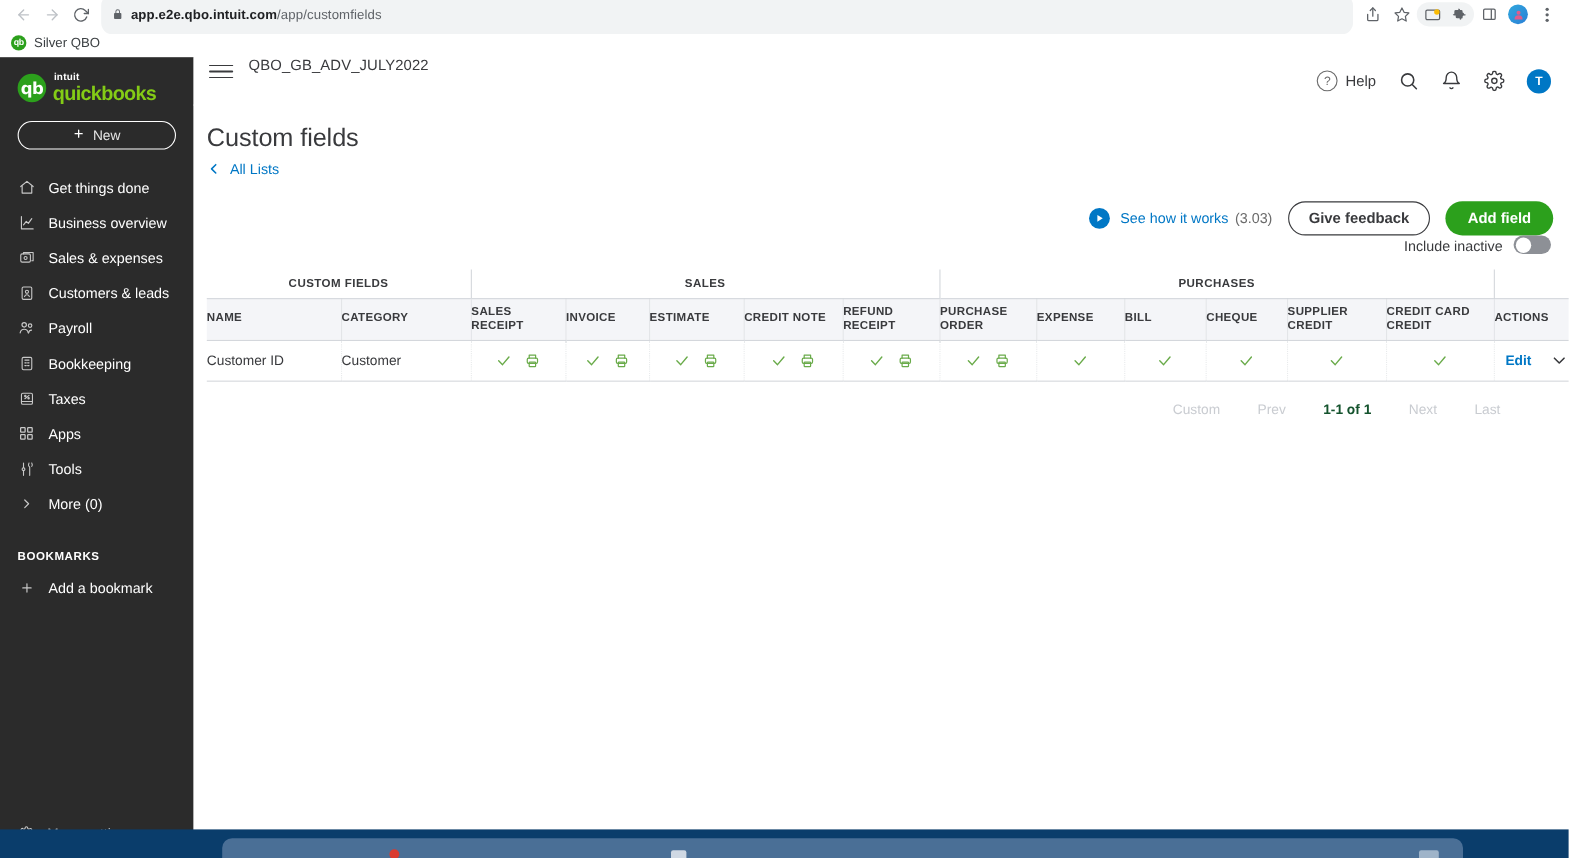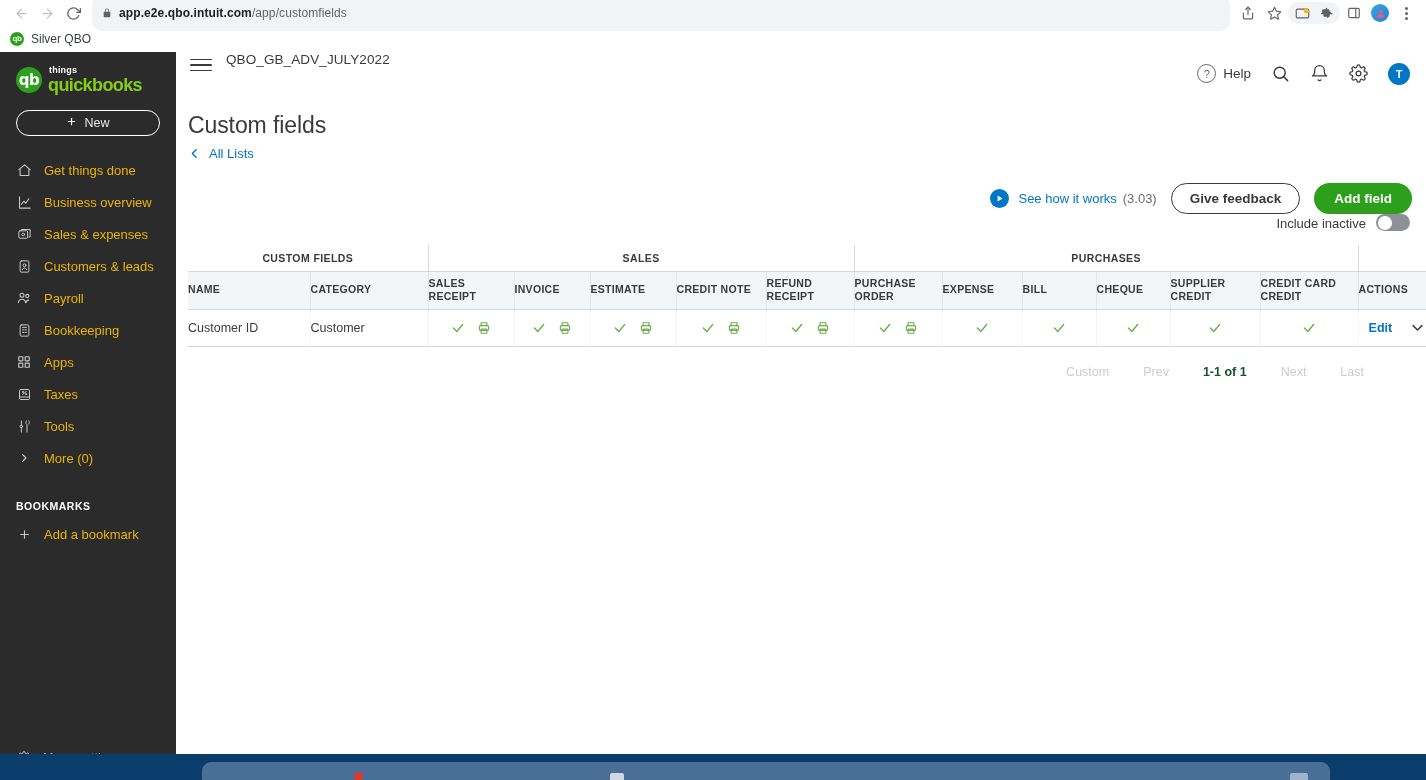--- a/index.html
+++ b/index.html
@@ -125,21 +125,21 @@
     display: flex; align-items: center; justify-content: center;
     gap: 7px;
     cursor: pointer;
     background: transparent;
   }
   .nav-list { margin-top: 18px; }
   .nav-item {
     display: flex; align-items: center;
     height: 32px;
     padding-left: 16px; gap: 12px;
-    color: #eab308; font-size: 13px;
+    color: #ffffff; font-size: 13px;
     cursor: pointer;
   }
   .nav-ico {
     width: 16px; height: 16px; flex: none;
     display: flex; align-items: center; justify-content: center;
     color: #c8c8c8;
   }
   .nav-ico svg { display: block; }
   .section-title {
     margin: 26px 0 6px 16px;
@@ -434,21 +434,21 @@
   <span class="bm-label">Silver QBO</span>
 </div>
 
 <div class="app">
 
   <div class="sidebar">
 
     <div class="qb-logo">
       <span class="qb-mark">qb</span>
       <span class="qb-word">
-        <span class="qb-intuit">things</span>
+        <span class="qb-intuit">intuit</span>
         <span class="qb-name">quickbooks</span>
       </span>
     </div>
 
     <div class="new-btn">
       <span>
         <svg width="11" height="11" viewBox="0 0 24 24" fill="none" stroke="#ffffff" stroke-width="2.6" stroke-linecap="round">
             <line x1="12" y1="5" x2="12" y2="19"></line>
             <line x1="5" y1="12" x2="19" y2="12"></line>
           </svg>
@@ -521,41 +521,41 @@
               <line x1="13" y1="11" x2="15" y2="11"></line>
               <line x1="9" y1="15" x2="11" y2="15"></line>
               <line x1="13" y1="15" x2="15" y2="15"></line>
             </svg>
         </span>
         <span>Bookkeeping</span>
       </div>
 
       <div class="nav-item">
         <span class="nav-ico">
-          <svg width="14" height="14" viewBox="0 0 24 24" fill="none" stroke="currentColor" stroke-width="2">
-              <rect x="3" y="3" width="7" height="7" rx="1"></rect>
-              <rect x="14" y="3" width="7" height="7" rx="1"></rect>
-              <rect x="3" y="14" width="7" height="7" rx="1"></rect>
-              <rect x="14" y="14" width="7" height="7" rx="1"></rect>
-            </svg>
-        </span>
-        <span>Apps</span>
-      </div>
-
-      <div class="nav-item">
-        <span class="nav-ico">
           <svg width="15" height="15" viewBox="0 0 24 24" fill="none" stroke="currentColor" stroke-width="1.6" stroke-linecap="round" stroke-linejoin="round">
               <rect x="4" y="4" width="16" height="16" rx="2"></rect>
               <line x1="4" y1="16" x2="20" y2="16"></line>
               <path d="M9 12l6-5"></path>
               <circle cx="9.6" cy="8" r="1"></circle>
               <circle cx="14.4" cy="11.4" r="1"></circle>
             </svg>
         </span>
         <span>Taxes</span>
+      </div>
+
+      <div class="nav-item">
+        <span class="nav-ico">
+          <svg width="14" height="14" viewBox="0 0 24 24" fill="none" stroke="currentColor" stroke-width="2">
+              <rect x="3" y="3" width="7" height="7" rx="1"></rect>
+              <rect x="14" y="3" width="7" height="7" rx="1"></rect>
+              <rect x="3" y="14" width="7" height="7" rx="1"></rect>
+              <rect x="14" y="14" width="7" height="7" rx="1"></rect>
+            </svg>
+        </span>
+        <span>Apps</span>
       </div>
 
       <div class="nav-item">
         <span class="nav-ico">
           <svg width="15" height="15" viewBox="0 0 24 24" fill="none" stroke="currentColor" stroke-width="1.6" stroke-linecap="round" stroke-linejoin="round">
               <path d="M7 3v7"></path>
               <circle cx="7" cy="12" r="2"></circle>
               <path d="M7 14v7"></path>
               <path d="M15 3c-1 2-1 4 0 5l1 1v12"></path>
               <path d="M19 3c1 2 1 4 0 5"></path>

